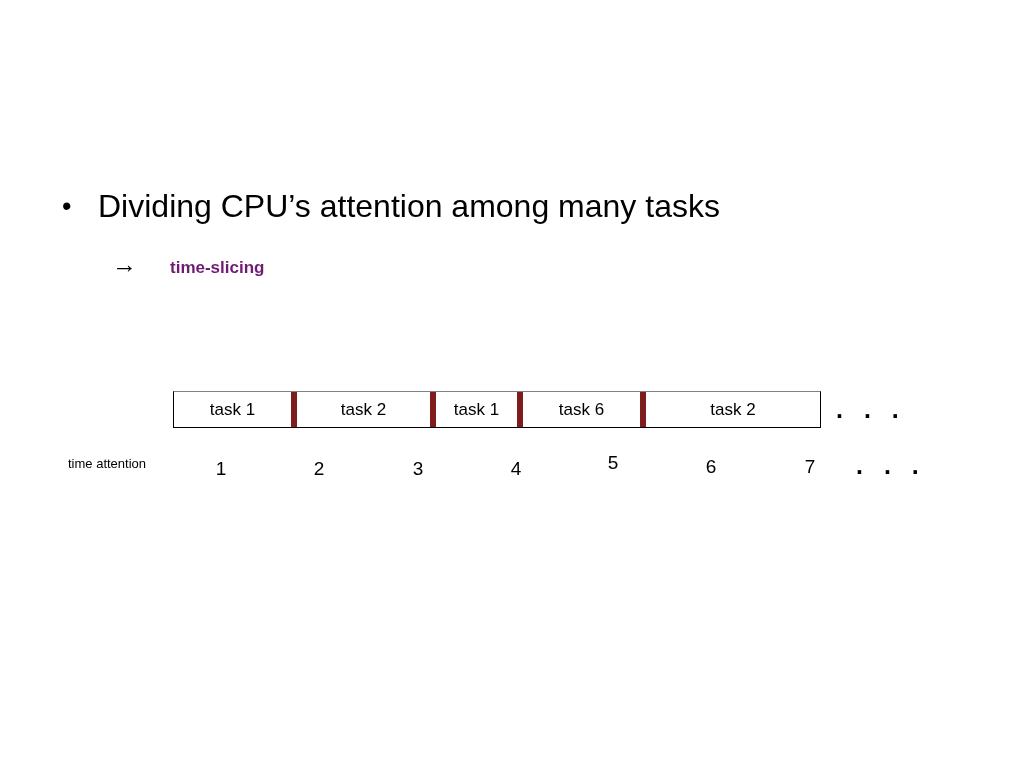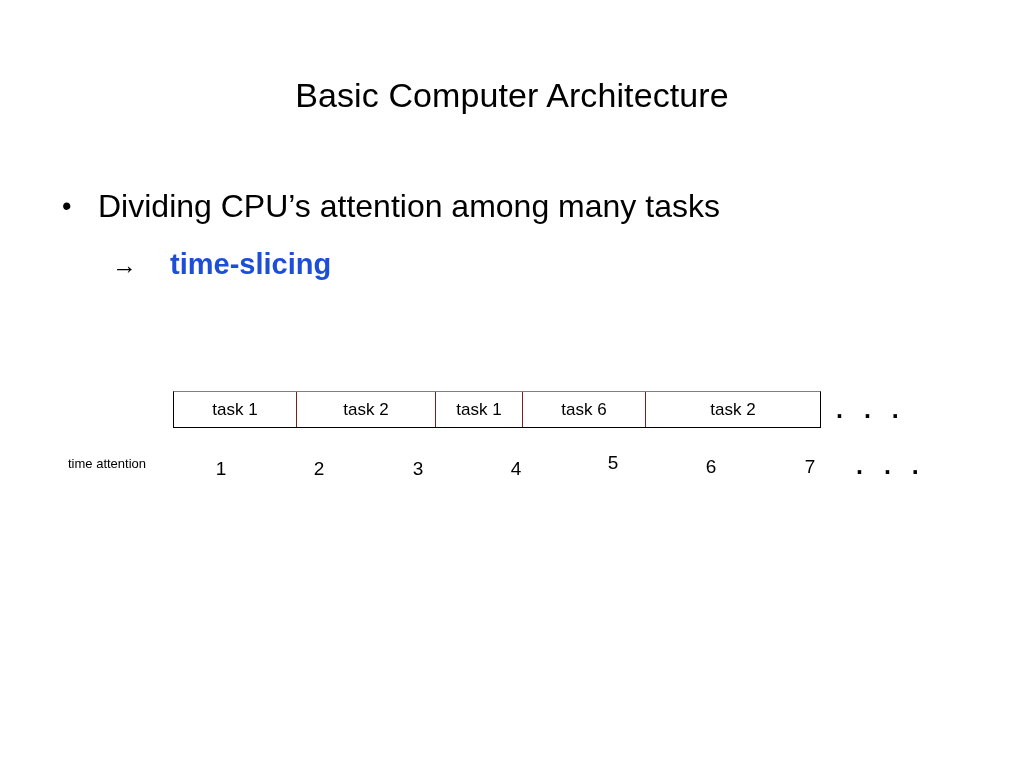--- a/index.html
+++ b/index.html
@@ -66,41 +66,41 @@
     align-items: baseline;
   }
   .arrow-glyph {
     font-size: 25px;
     line-height: 32px;
     width: 58px;
     flex: 0 0 58px;
     color: #000000;
   }
   .sub-text {
-    font-size: 29px;
+    font-size: 17px;
     line-height: 32px;
     font-weight: bold;
-    color: #1d4ed8;
+    color: #701a75;
     white-space: nowrap;
   }
 
   
   .timeline {
     position: absolute;
     left: 173px;
     top: 391px;
     height: 37px;
     display: flex;
     border: 1px solid #000000;
     border-top-color: #808080;
     box-sizing: border-box;
     background: #ffffff;
   }
   .slice {
-    border-right: 1px solid #7f1d1d;
+    border-right: 6px solid #7f1d1d;
     box-sizing: border-box;
     display: flex;
     align-items: center;
     justify-content: center;
     font-size: 17px;
     line-height: 20px;
     white-space: nowrap;
   }
   .slice:last-child {
     border-right: none;
@@ -140,21 +140,20 @@
     text-align: center;
     width: 22px;
     white-space: nowrap;
   }
 </style>
 </head>
 <body>
 
 <div class="slide">
 
-  <div class="slide-title">Basic Computer Architecture</div>
 
   <div class="bullet-row">
     <span class="bullet-mark">•</span>
     <span class="bullet-text">Dividing CPU’s attention among many tasks</span>
   </div>
 
   <div class="sub-row">
     <span class="arrow-glyph">→</span>
     <span class="sub-text">time-slicing</span>
   </div>

